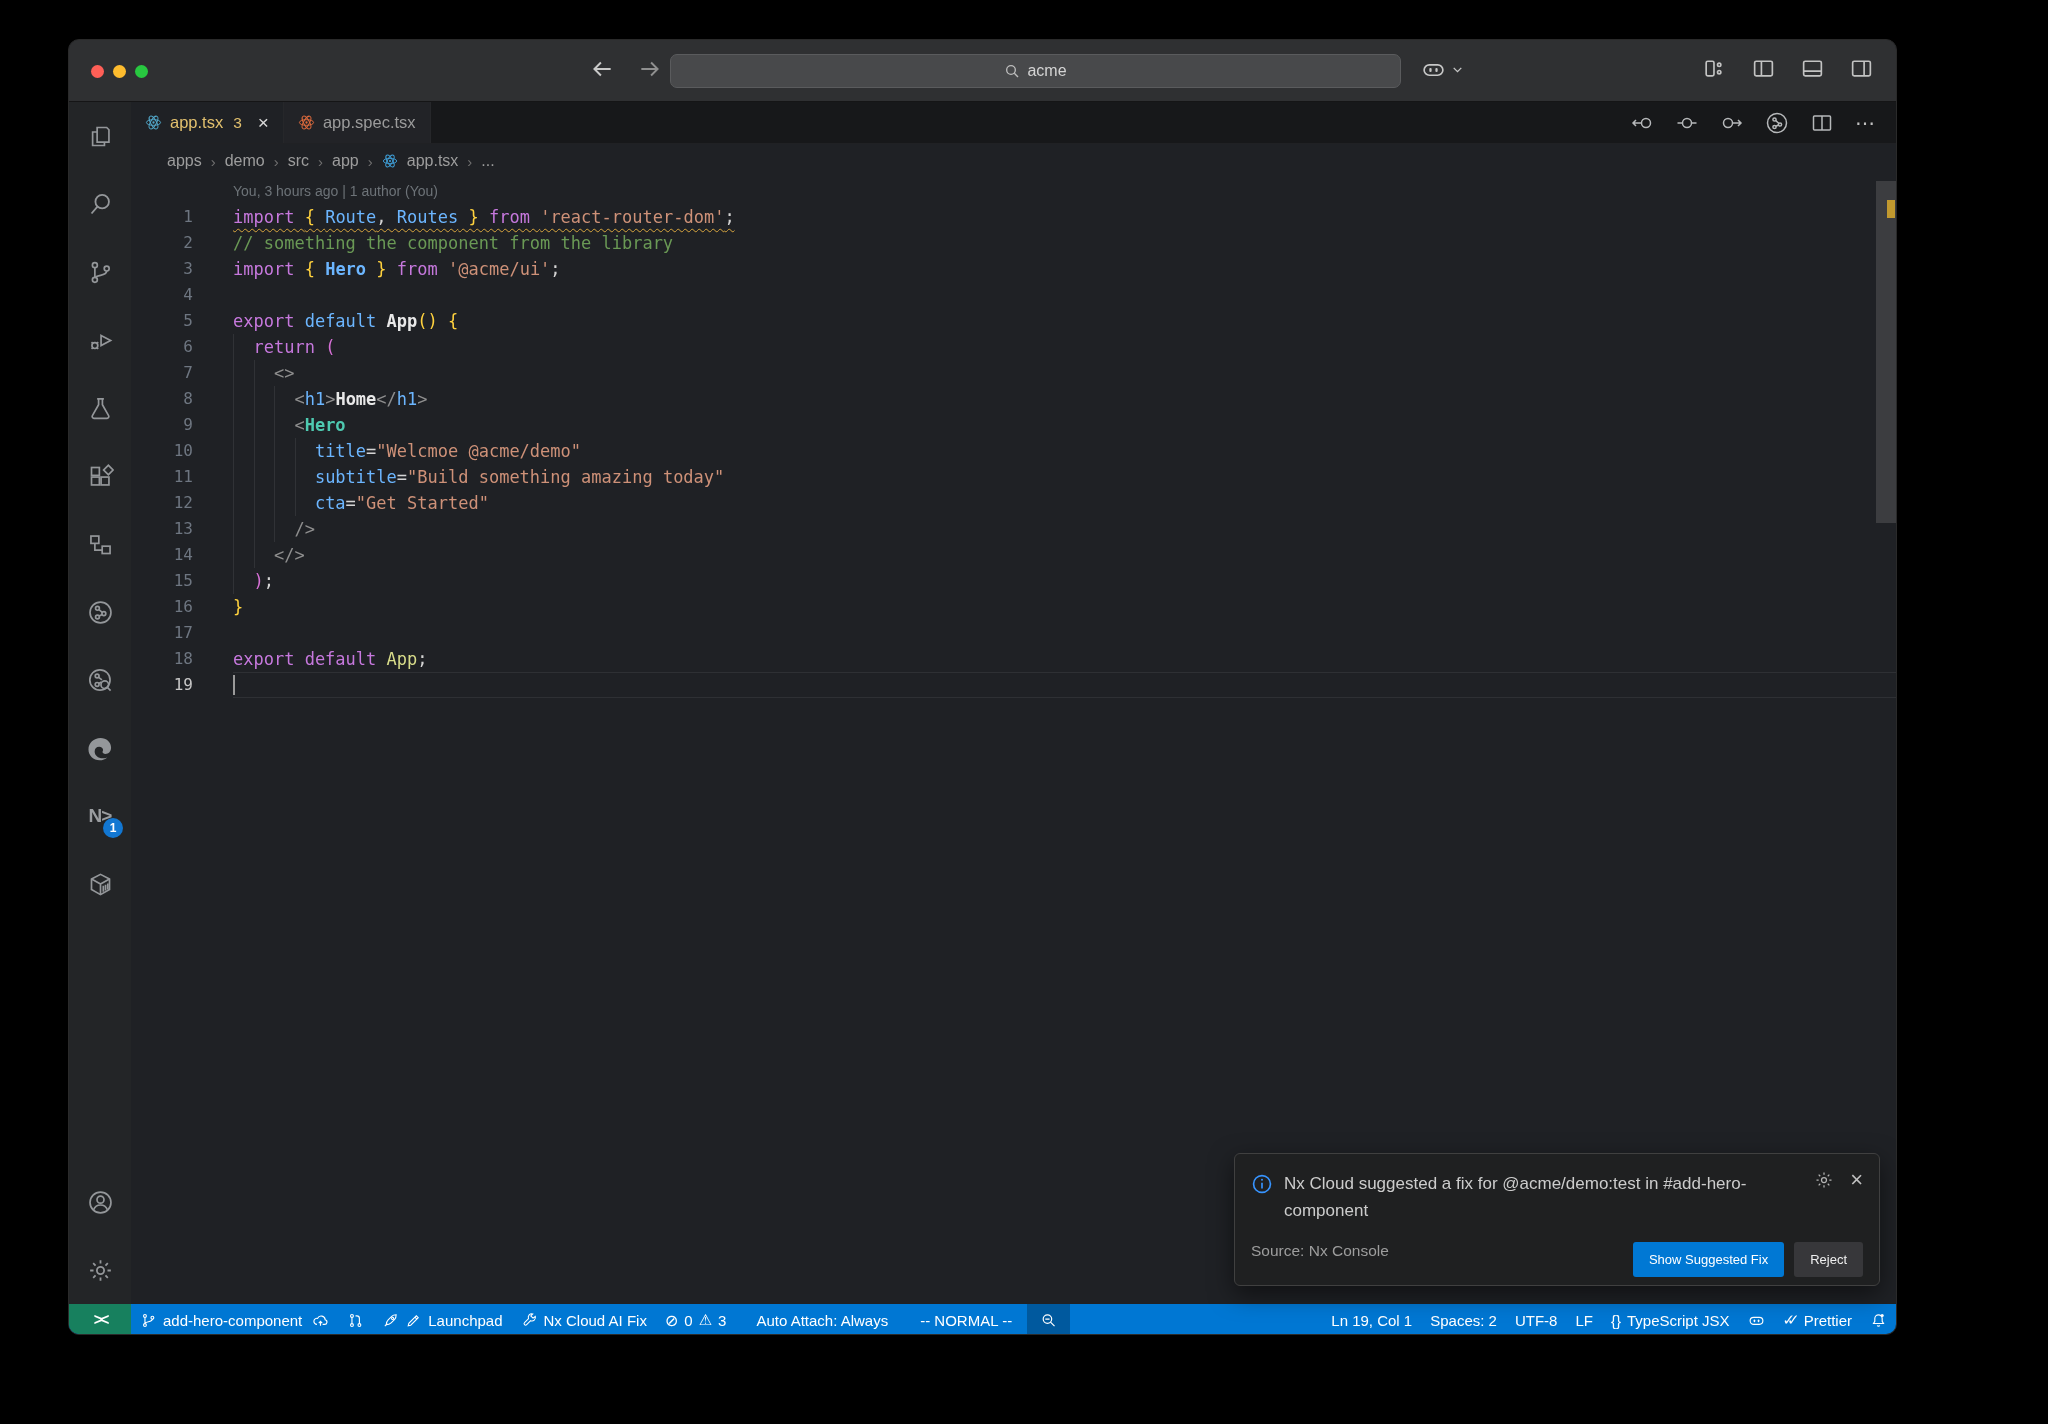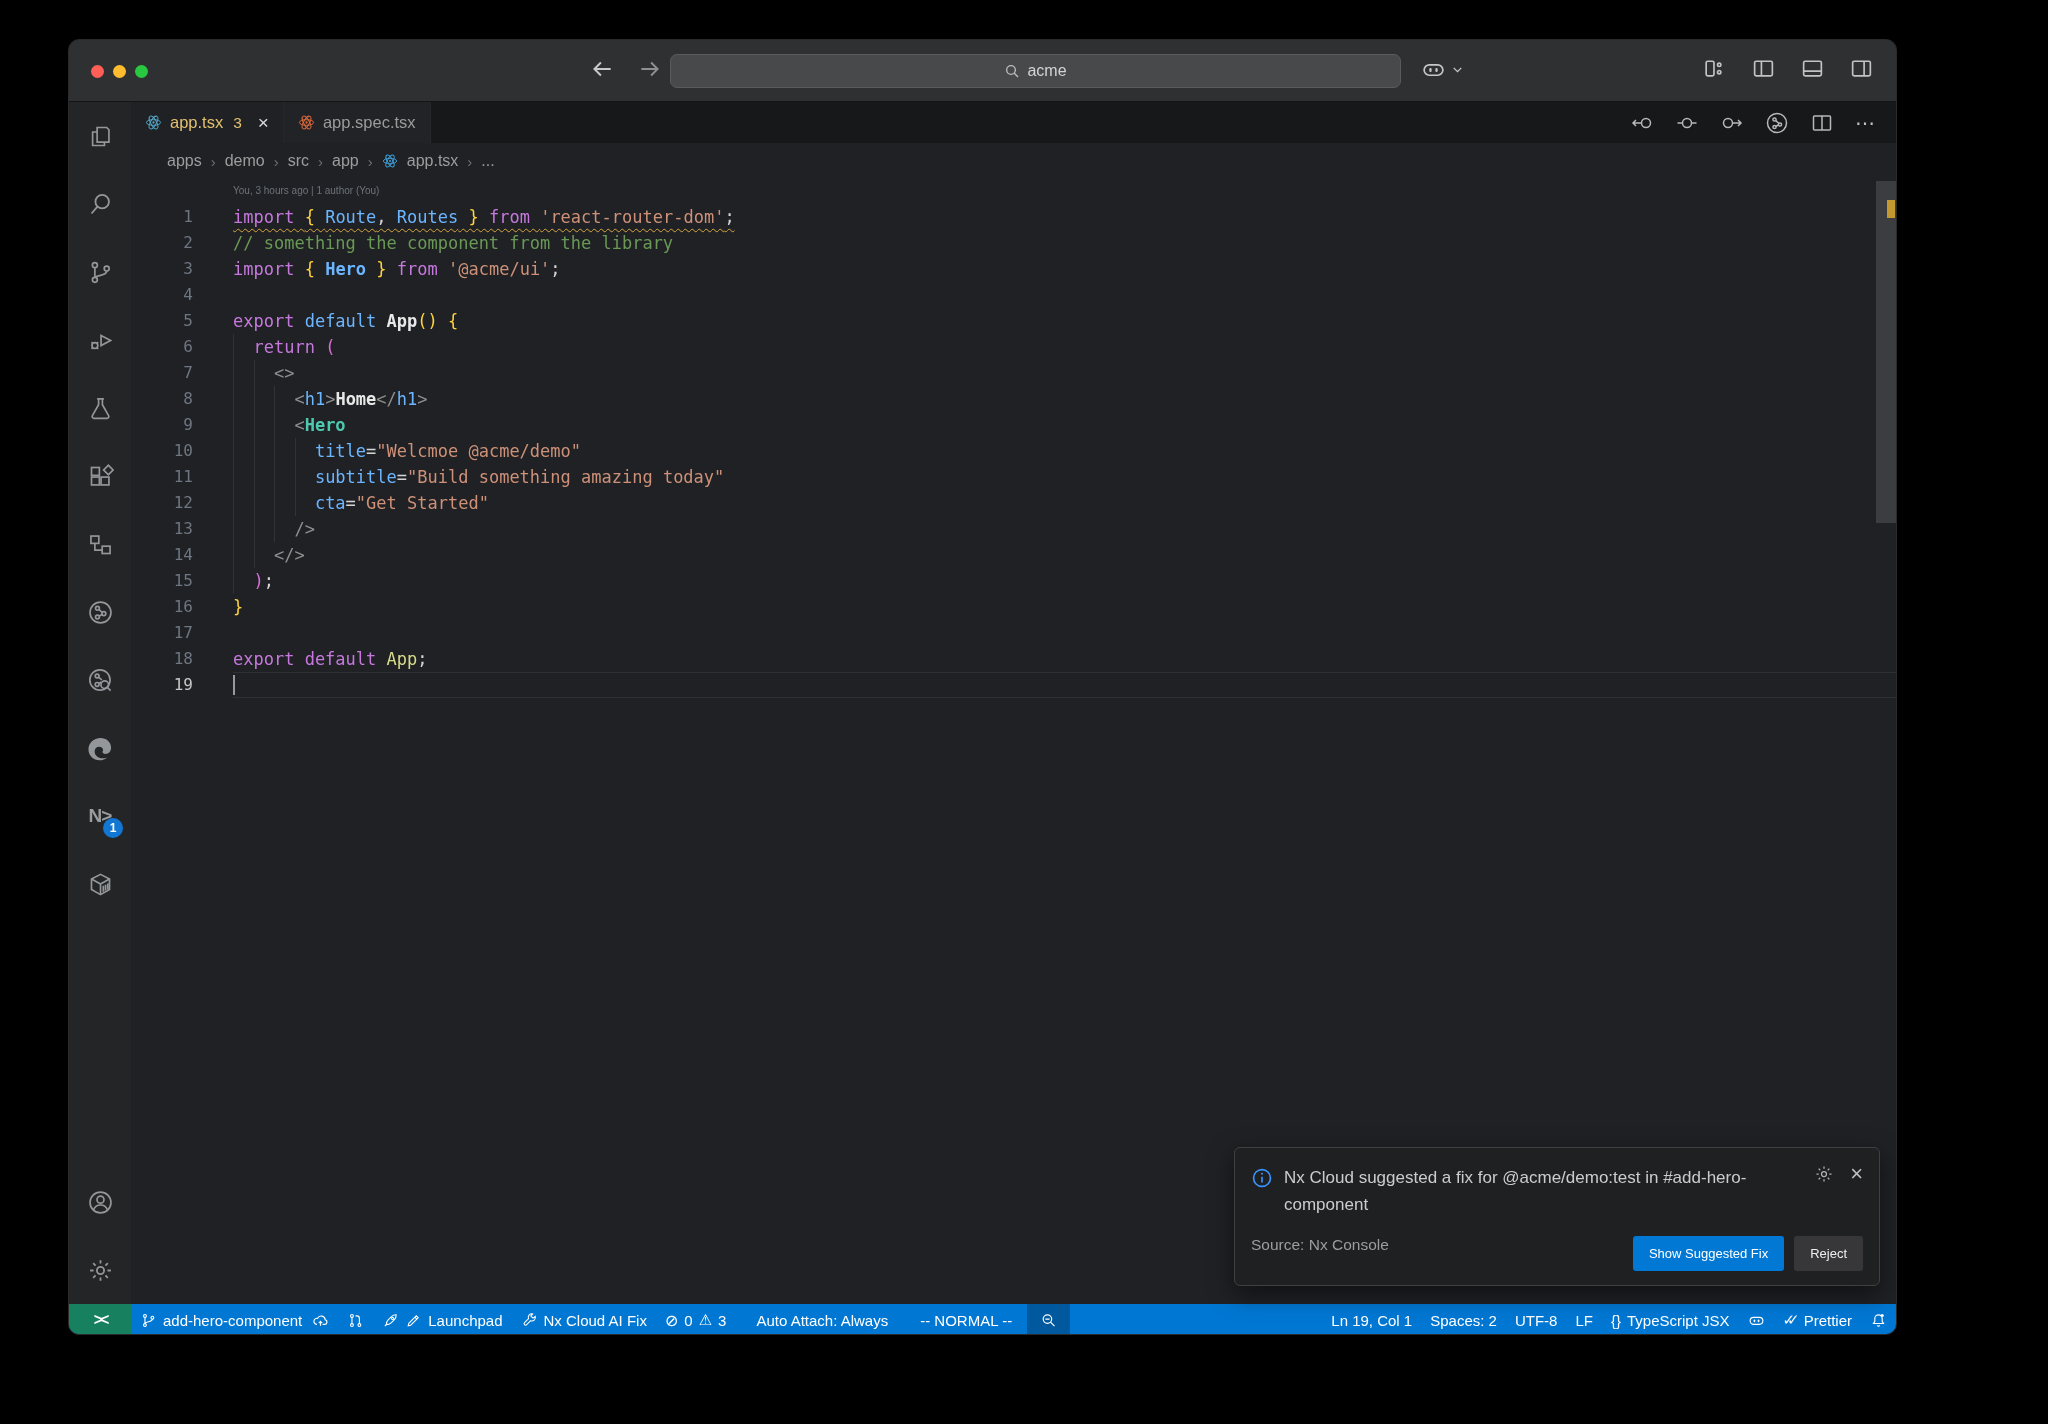--- a/index.html
+++ b/index.html
@@ -54,42 +54,42 @@
 
   
   .breadcrumbs { height:34px; display:flex; align-items:center; gap:9px; padding-left:36px;
                  font-size:16px; color:#9d9d9d; }
   .breadcrumbs .sep { color:#707070; font-size:15px; }
   .breadcrumbs .crumb-icon svg { width:16px; height:16px; display:block; }
 
   
   .code-area { position:relative; flex:1; overflow:hidden; font-family:"DejaVu Sans Mono", monospace; }
   .blame { height:26px; line-height:26px; padding-left:102px; color:#6d7378;
-           font-family:"Liberation Sans", sans-serif; font-size:10px; }
+           font-family:"Liberation Sans", sans-serif; font-size:14px; }
   .code-line { display:flex; height:26px; line-height:26px; font-size:17px; position:relative; }
   .code-line .ln { width:62px; text-align:right; color:#6e7681; font-size:16px; flex-shrink:0; }
   .code-line .lc { flex:1; white-space:pre; margin-left:40px; }
   .code-line.cur .ln { color:#c6c6c6; }
   .code-line.cur .lc { box-shadow: inset 0 1px 0 rgba(255,255,255,.07), inset 0 -1px 0 rgba(255,255,255,.07); }
   .cursor { display:inline-block; width:2px; height:20px; background:#9a9a9a; vertical-align:middle; margin-top:-3px; }
 
   .tk-kw{color:#C678DD} .tk-blu{color:#6CB6FF} .tk-teal{color:#4EC9B0}
   .tk-str{color:#CE9178} .tk-cmt{color:#6A9955} .tk-gold{color:#FFD23E}
   .tk-orch{color:#D670D6} .tk-wht{color:#D4D4D4} .tk-pale{color:#D8DC8A}
   .tk-gray{color:#8E8E8E} .tk-b{font-weight:700} .tk-whtb{color:#E8E8E8;font-weight:700}
   .squiggle { text-decoration: underline wavy #D7A53E; text-decoration-thickness:1.2px; text-underline-offset:5px; }
 
   .guide { position:absolute; width:1px; background:rgba(255,255,255,.08); }
   .scrollbar { position:absolute; right:0; top:3px; width:20px; height:342px; background:rgba(121,121,121,.32); }
   .overview-mark { position:absolute; right:1px; top:19px; width:8px; height:18px; background:#C1992F; }
 
   
   .toast { position:absolute; right:16px; bottom:48px; width:646px; background:#1f2021;
            border:1px solid #404040; border-radius:6px; box-shadow:0 8px 24px rgba(0,0,0,.5);
-           padding:16px 16px 14px 16px; z-index:5; }
+           padding:16px 16px 8px 16px; z-index:5; }
   .toast-row1 { display:flex; align-items:flex-start; }
   .toast-msg { color:#cccccc; font-size:17px; line-height:1.6; max-width:500px; margin-left:11px; }
   .toast-icons { margin-left:auto; display:flex; gap:16px; color:#b4b4b4; align-items:center; }
   .toast-icons svg { width:20px; height:20px; display:block; }
   .toast-close { font-size:22px; line-height:20px; color:#c0c0c0; }
   .toast-row2 { display:flex; align-items:flex-start; margin-top:18px; }
   .toast-source { color:#9d9d9d; font-size:15.5px; }
   .toast-btns { margin-left:auto; display:flex; gap:10px; }
   .btn { height:35px; display:flex; align-items:center; padding:0 16px; font-size:13px;
          border-radius:3px; border:none; font-family:inherit; }

